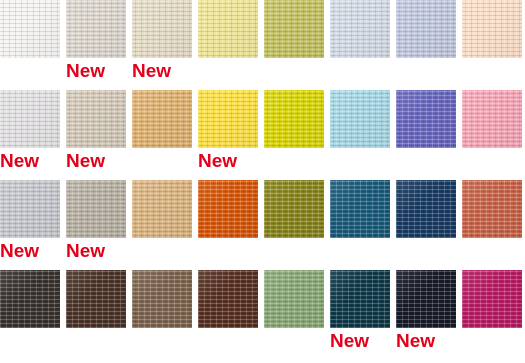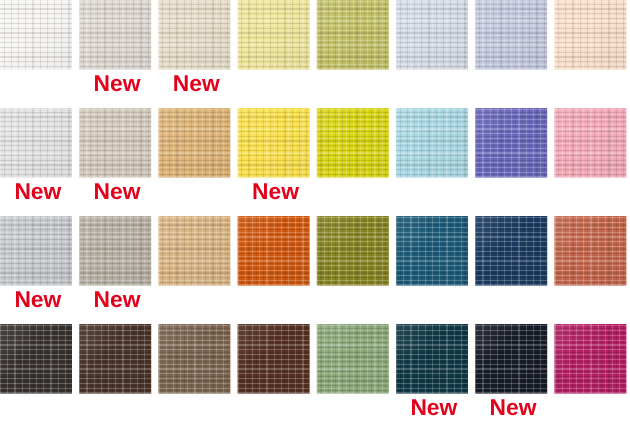--- a/index.html
+++ b/index.html
@@ -61,21 +61,21 @@
     position: absolute;
     inset: 0;
     background: linear-gradient(135deg,
       rgba(255,255,255,0.10) 0%,
       rgba(255,255,255,0.00) 40%,
       rgba(0,0,0,0.04) 100%);
     pointer-events: none;
   }
   .new-label {
     position: absolute;
-    left: 12px;
+    left: 0;
     top: 60px;
     width: 66px;
     color: #e3001b;
     font-family: "Liberation Sans", sans-serif;
     font-size: 19px;
     font-weight: 700;
     line-height: 22px;
     letter-spacing: 0px;
     white-space: nowrap;
   }

